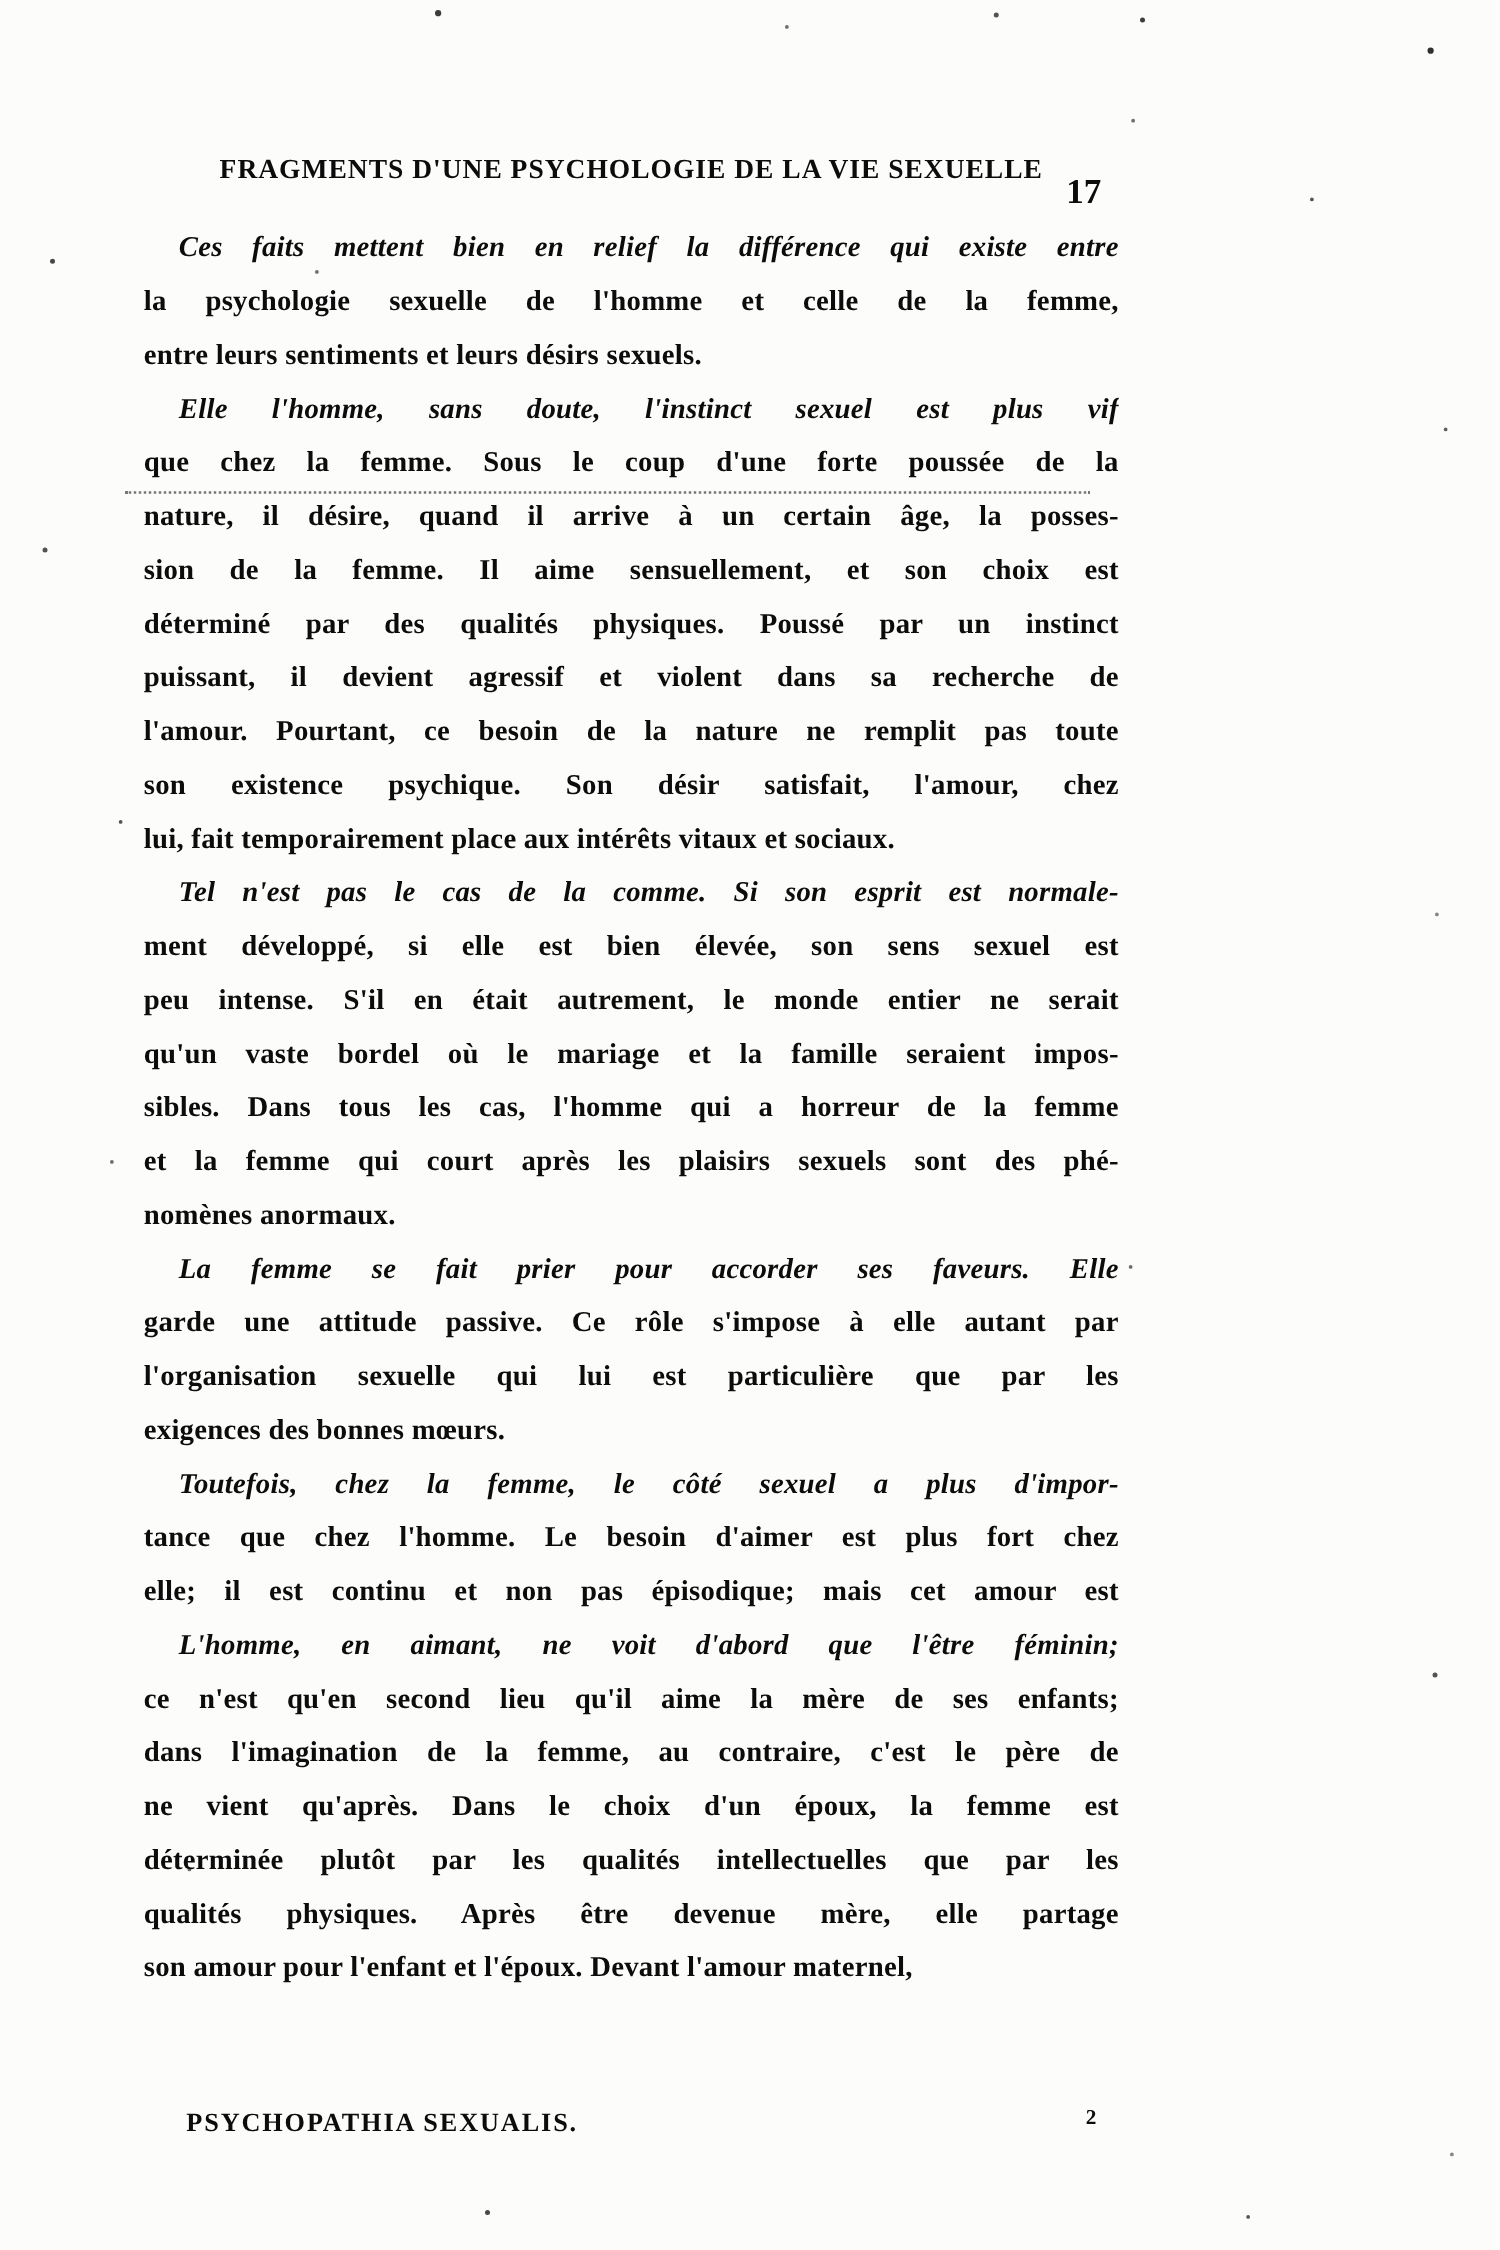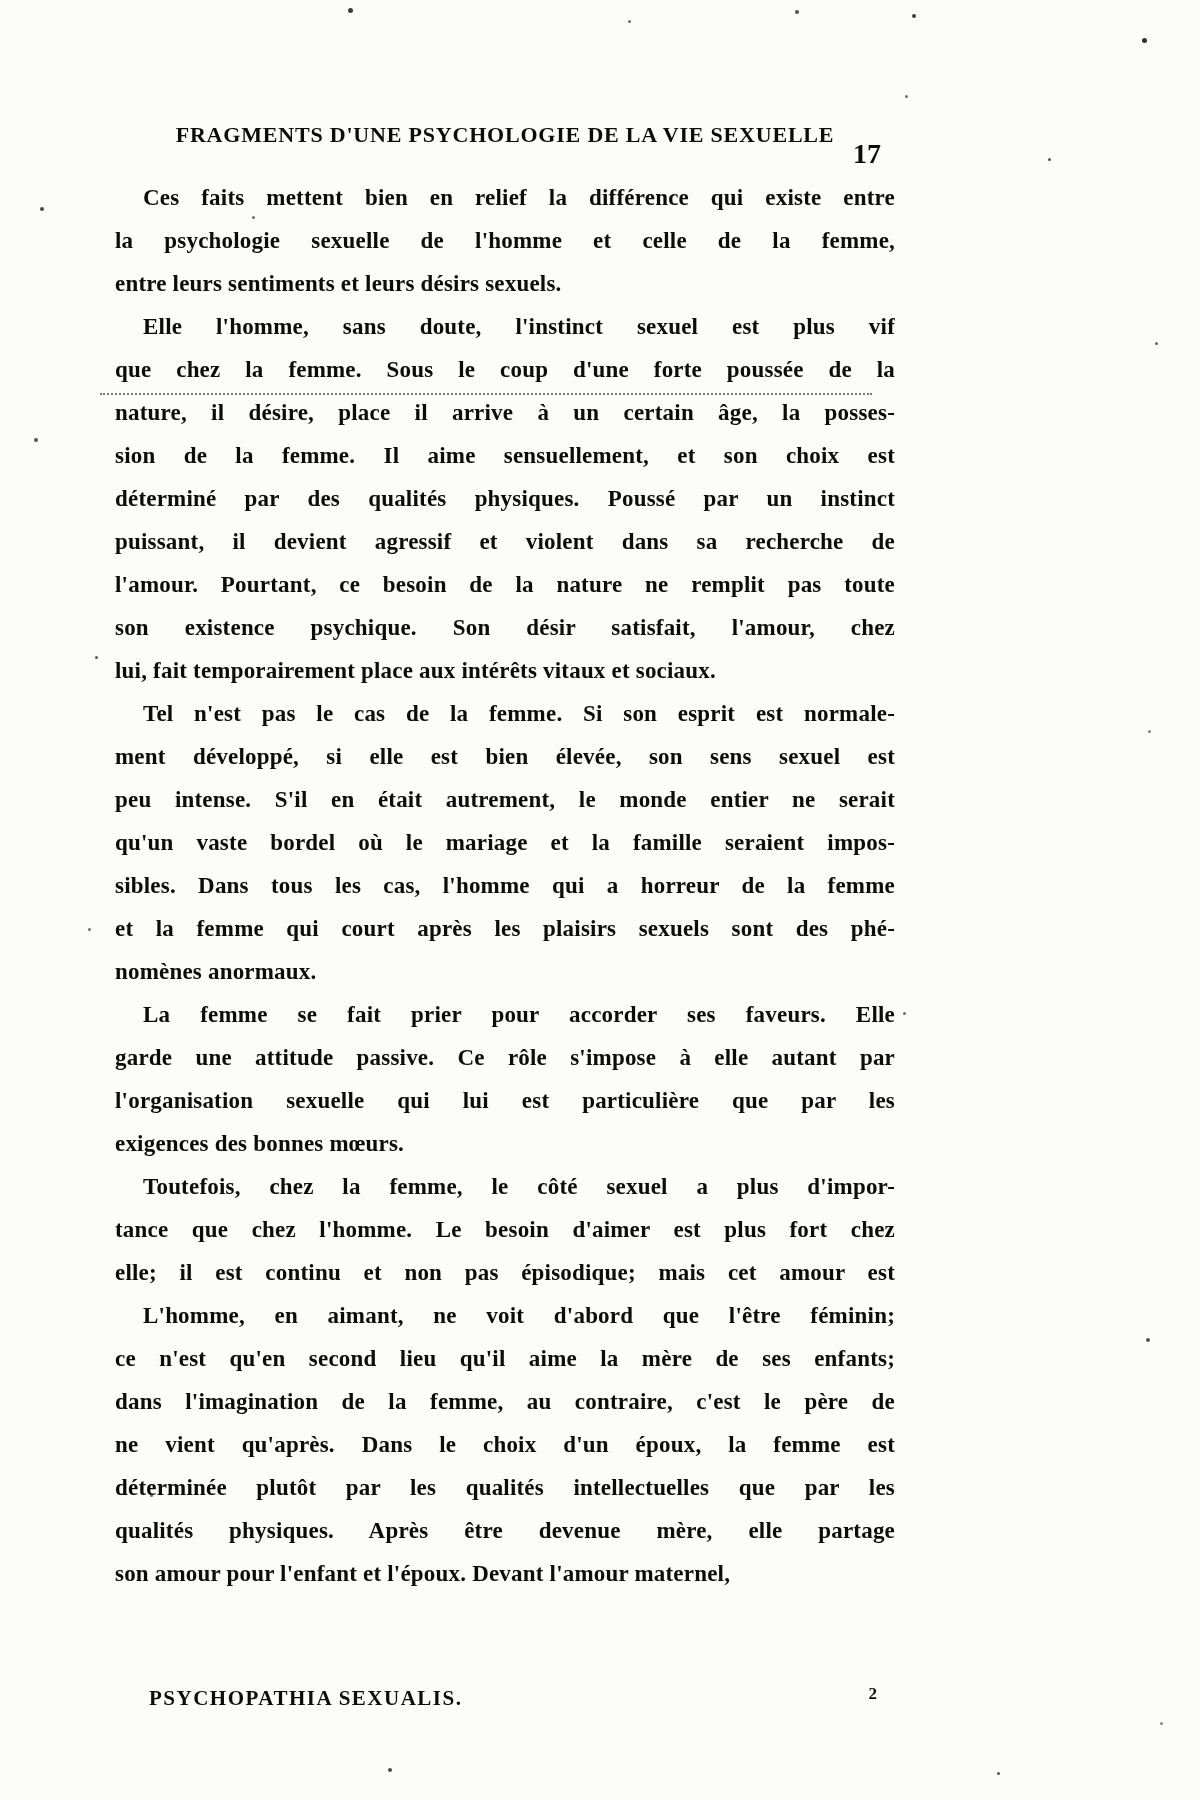--- a/index.html
+++ b/index.html
@@ -44,21 +44,21 @@
     font-size: 23px;
     font-weight: 700;
     line-height: 43px;
     height: 43px;
     letter-spacing: 0.2px;
     text-align: justify;
     text-align-last: justify;
     white-space: normal;
     overflow: hidden;
   }
-  .line.first { text-indent: 28px; }
+  .line.first { text-indent: 28px; font-style: italic; }
   .line.last { text-align-last: left; }
   .page-footer {
     position: absolute;
     top: 1686px; left: 115px; width: 780px;
     z-index: 2;
   }
   .footer-title {
     position: absolute;
     left: 34px; top: 0;
     font-size: 21px;
@@ -99,30 +99,30 @@
 
   <div class="text-block" id="text-block">
       <div class="paragraph">
         <div class="line first">Ces faits mettent bien en relief la différence qui existe entre</div>
         <div class="line">la psychologie sexuelle de l'homme et celle de la femme,</div>
         <div class="line last">entre leurs sentiments et leurs désirs sexuels.</div>
       </div>
       <div class="paragraph">
         <div class="line first">Elle l'homme, sans doute, l'instinct sexuel est plus vif</div>
         <div class="line">que chez la femme. Sous le coup d'une forte poussée de la</div>
-        <div class="line">nature, il désire, place il arrive à un certain âge, la posses-</div>
+        <div class="line">nature, il désire, quand il arrive à un certain âge, la posses-</div>
         <div class="line">sion de la femme. Il aime sensuellement, et son choix est</div>
         <div class="line">déterminé par des qualités physiques. Poussé par un instinct</div>
         <div class="line">puissant, il devient agressif et violent dans sa recherche de</div>
         <div class="line">l'amour. Pourtant, ce besoin de la nature ne remplit pas toute</div>
         <div class="line">son existence psychique. Son désir satisfait, l'amour, chez</div>
         <div class="line last">lui, fait temporairement place aux intérêts vitaux et sociaux.</div>
       </div>
       <div class="paragraph">
-        <div class="line first">Tel n'est pas le cas de la femme. Si son esprit est normale-</div>
+        <div class="line first">Tel n'est pas le cas de la comme. Si son esprit est normale-</div>
         <div class="line">ment développé, si elle est bien élevée, son sens sexuel est</div>
         <div class="line">peu intense. S'il en était autrement, le monde entier ne serait</div>
         <div class="line">qu'un vaste bordel où le mariage et la famille seraient impos-</div>
         <div class="line">sibles. Dans tous les cas, l'homme qui a horreur de la femme</div>
         <div class="line">et la femme qui court après les plaisirs sexuels sont des phé-</div>
         <div class="line last">nomènes anormaux.</div>
       </div>
       <div class="paragraph">
         <div class="line first">La femme se fait prier pour accorder ses faveurs. Elle</div>
         <div class="line">garde une attitude passive. Ce rôle s'impose à elle autant par</div>

